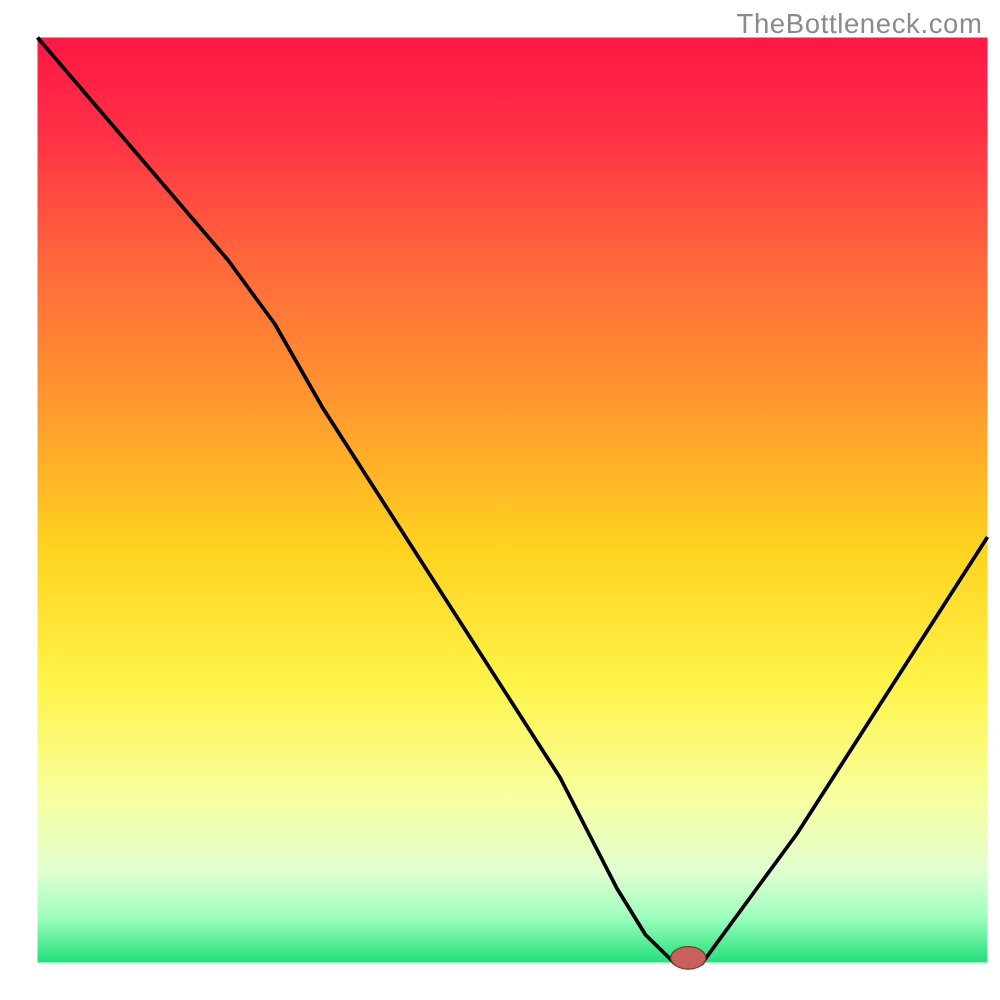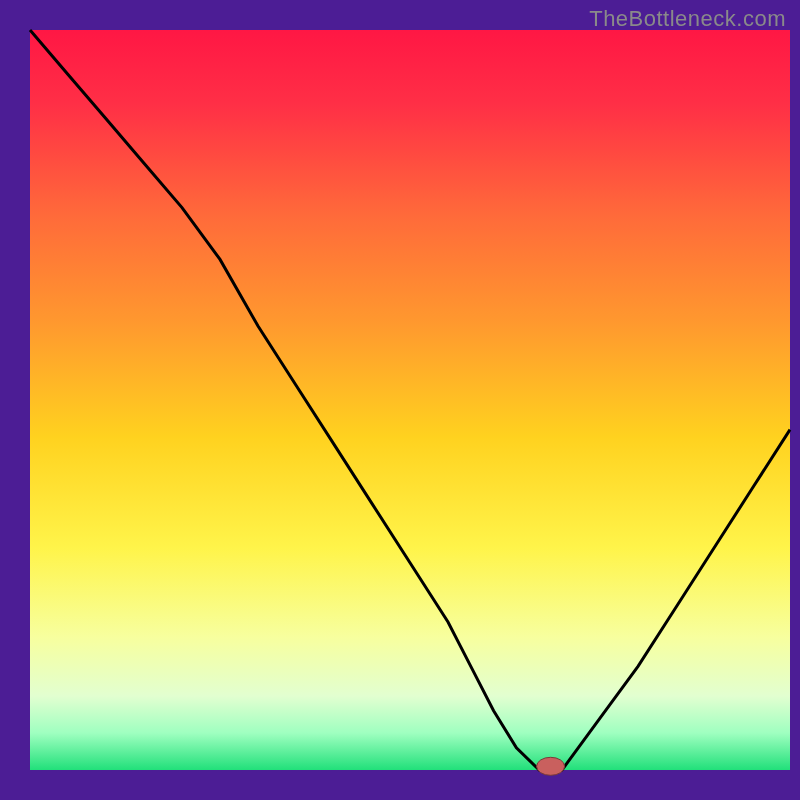--- a/index.html
+++ b/index.html
@@ -7,21 +7,21 @@
     padding: 0;
     width: 800px;
     height: 800px;
     background: #000;
     overflow: hidden;
   }
   .frame {
     position: relative;
     width: 800px;
     height: 800px;
-    background: #4c1d95;
+    background: #ffffff;
   }
   .watermark {
     position: absolute;
     top: 6px;
     right: 14px;
     color: #8a8a8a;
     font-family: Arial, Helvetica, sans-serif;
     font-size: 22px;
     letter-spacing: 0.5px;
     z-index: 10;

